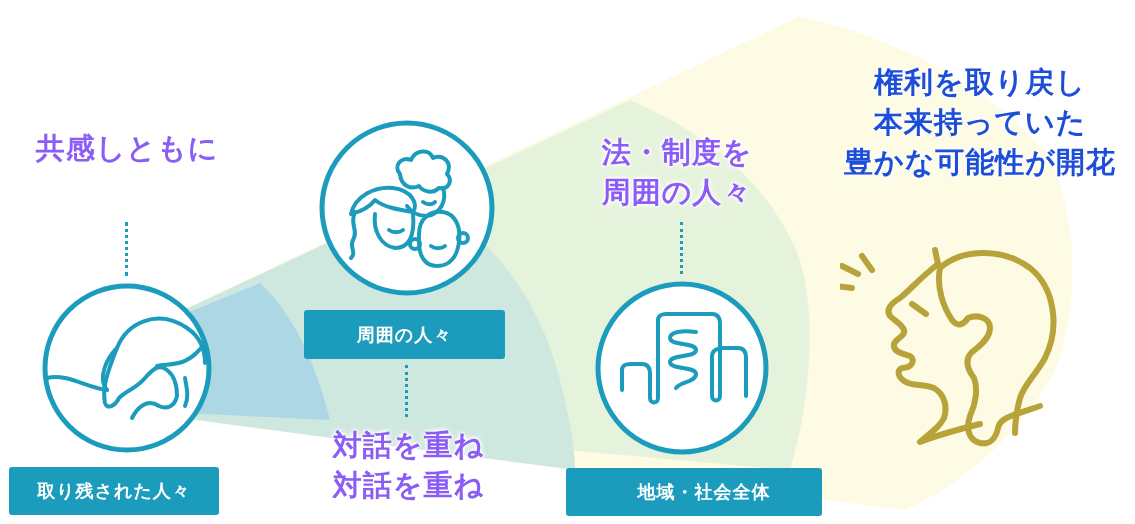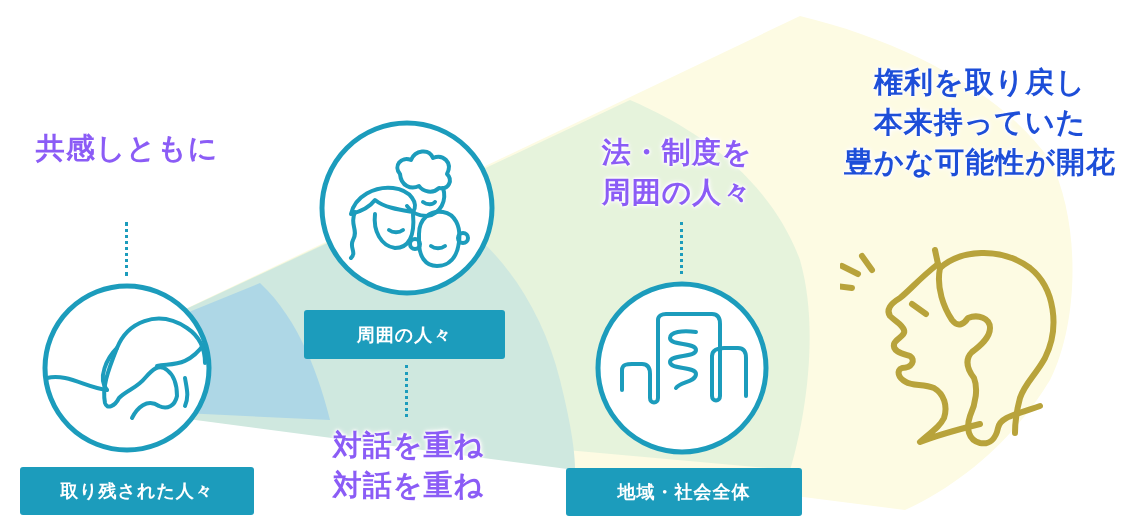--- a/index.html
+++ b/index.html
@@ -46,21 +46,21 @@
   <svg class="icon-circle" width="180" height="180" viewBox="0 0 180 180" style="left:37px; top:278px;">
     <circle cx="90" cy="90" r="82" fill="#fff" stroke="#1c9cbc" stroke-width="5"></circle>
     <g fill="none" stroke="#1c9cbc" stroke-width="4" stroke-linecap="round" stroke-linejoin="round">
       <path d="M 10 100 C 30 95, 50 110, 70 112"></path>
       <path d="M 70 112 C 60 100, 70 80, 80 70 C 90 45, 120 30, 150 50 C 165 60, 168 75, 168 85"></path>
       <path d="M 168 65 C 150 90, 135 85, 120 88"></path>
       <path d="M 80 70 C 70 95, 65 110, 68 125 C 70 132, 78 128, 82 120 C 90 112, 100 110, 108 100 C 115 92, 122 85, 130 92 C 138 98, 140 110, 140 118 C 138 128, 130 132, 122 128 C 110 120, 100 130, 95 140"></path>
       <path d="M 148 100 C 150 112, 152 118, 148 128"></path>
     </g>
   </svg>
-  <div class="label" style="left:20px; top:467px; width:234px; height:48px;">取り残された人々</div>
+  <div class="label" style="left:9px; top:467px; width:210px; height:48px;">取り残された人々</div>
 
   <svg class="icon-circle" width="184" height="184" viewBox="0 0 184 184" style="left:315px; top:116px;">
     <circle cx="92" cy="92" r="85" fill="#fff" stroke="#1c9cbc" stroke-width="5"></circle>
     <g fill="none" stroke="#1c9cbc" stroke-width="4" stroke-linecap="round" stroke-linejoin="round">
 
       <path d="M 85 58 C 78 50, 86 40, 96 44 C 100 34, 114 32, 118 42 C 128 38, 138 46, 132 58 C 138 64, 134 74, 124 72 C 118 78, 108 76, 104 70 C 96 74, 86 70, 85 58 Z"></path>
       <path d="M 128 72 C 132 84, 126 98, 112 100 C 102 100, 96 96, 92 90"></path>
       <path d="M 108 86 C 112 89, 118 89, 120 86"></path>
 
       <path d="M 36 98 C 40 80, 60 70, 78 72 C 96 74, 104 88, 98 96 C 86 94, 70 92, 60 84 C 54 92, 44 96, 36 98 Z"></path>
@@ -86,21 +86,21 @@
     <span>周囲の人々</span>
   </div>
   <div class="dots" style="left:680px; top:222px; height:52px;"></div>
   <svg class="icon-circle" width="180" height="180" viewBox="0 0 180 180" style="left:592px; top:278px;">
     <circle cx="90" cy="90" r="84" fill="#fff" stroke="#1c9cbc" stroke-width="5"></circle>
     <g fill="none" stroke="#1c9cbc" stroke-width="4" stroke-linecap="round" stroke-linejoin="round">
       <path d="M 30 112 L 30 92 C 30 86, 36 86, 40 86 L 50 86 C 56 86, 58 90, 58 96 L 58 120 C 58 126, 66 126, 66 120 L 66 42 C 66 38, 70 36, 74 36 L 120 36 C 126 36, 128 40, 128 46 L 128 118 C 128 124, 120 124, 120 118 L 120 78 C 120 72, 126 70, 132 70 L 146 70 C 152 70, 154 74, 154 80 L 154 118"></path>
       <path d="M 104 54 C 90 52, 78 54, 78 60 C 78 68, 104 64, 104 72 C 104 80, 78 76, 78 84 C 78 92, 104 88, 104 96 C 104 104, 88 104, 84 110"></path>
     </g>
   </svg>
-  <div class="label" style="left:566px; top:468px; width:236px; height:48px;">地域・社会全体</div>
+  <div class="label" style="left:566px; top:468px; width:236px; height:48px;padding-left:20px;">地域・社会全体</div>
 
   <div class="caption gold" style="left:840px; top:62px; width:280px;">
     <span>権利を取り戻し</span>
     <span>本来持っていた</span>
     <span>豊かな可能性が開花</span>
   </div>
   <svg class="icon-circle" width="230" height="240" viewBox="0 0 230 240" style="left:840px; top:228px;">
     <g fill="none" stroke="#b8a33b" stroke-width="6" stroke-linecap="round" stroke-linejoin="round">
 
       <path d="M 22 28 L 32 42"></path>

